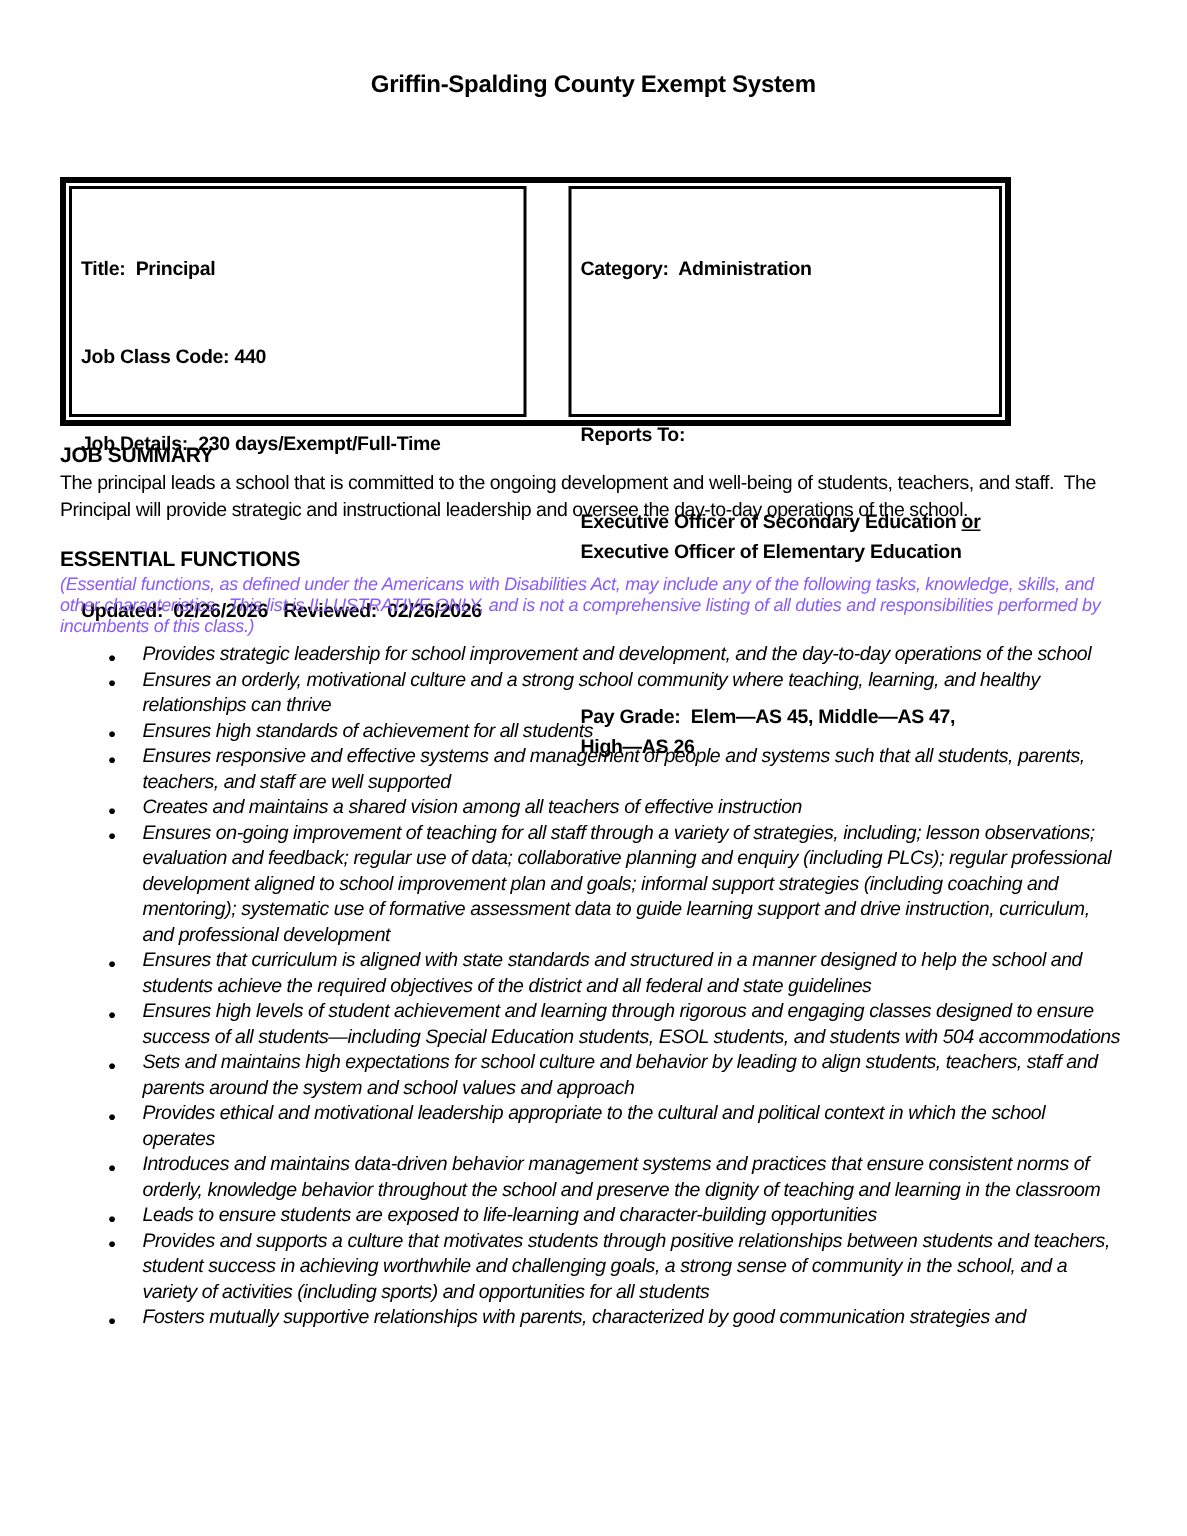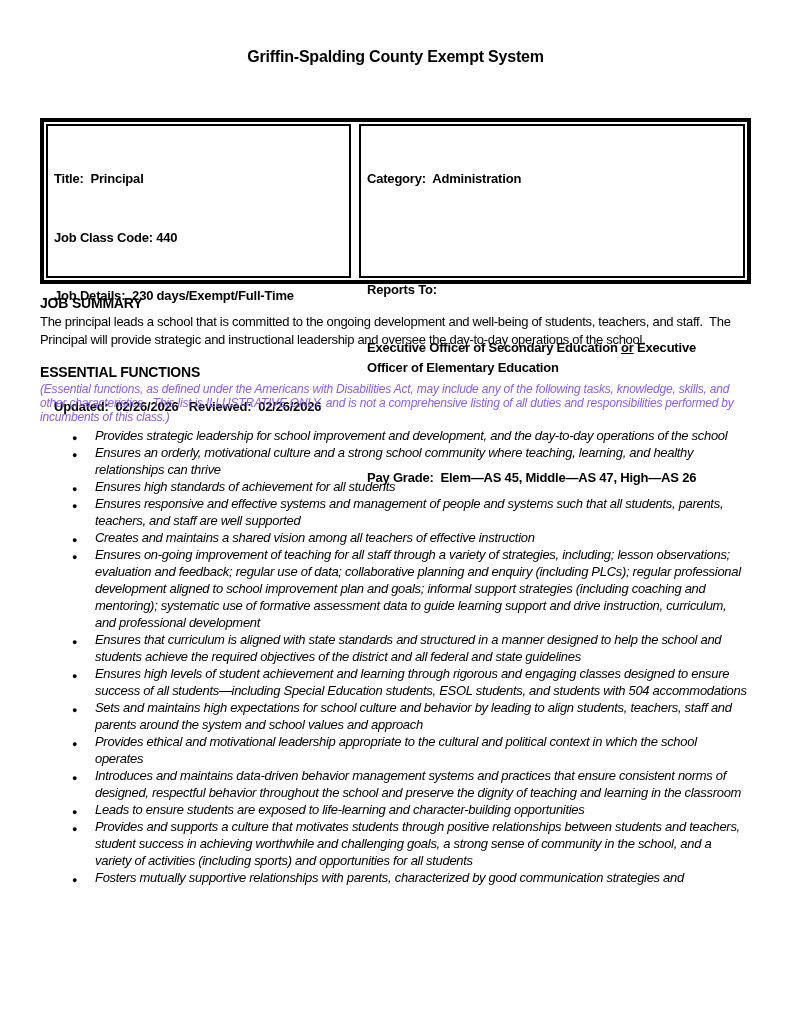--- a/index.html
+++ b/index.html
@@ -13,26 +13,26 @@
   }
   .doc-title {
     position:absolute; top:48px; left:0; right:0;
     text-align:center;
     font-size:16px; font-weight:bold;
     letter-spacing:-0.2px;
   }
   
   .info-table {
     position:absolute; top:118px; left:40px;
-    width:711px; height:166px;
+    width:634px; height:166px;
     border:4px solid #000;
     box-sizing:border-box;
     display:flex;
     padding:2px;
-    gap:8px;
+    gap:28px;
   }
   .cell {
     border:2px solid #000;
     box-sizing:border-box;
     padding:4px 6px;
     font-weight:bold;
     font-size:13px;
     line-height:19.5px;
     letter-spacing:-0.2px;
     white-space:pre-wrap;
@@ -120,21 +120,21 @@
       <li>Provides strategic leadership for school improvement and development, and the day-to-day operations of the school</li>
       <li>Ensures an orderly, motivational culture and a strong school community where teaching, learning, and healthy relationships can thrive</li>
       <li>Ensures high standards of achievement for all students</li>
       <li>Ensures responsive and effective systems and management of people and systems such that all students, parents, teachers, and staff are well supported</li>
       <li>Creates and maintains a shared vision among all teachers of effective instruction</li>
       <li>Ensures on-going improvement of teaching for all staff through a variety of strategies, including; lesson observations; evaluation and feedback; regular use of data; collaborative planning and enquiry (including PLCs); regular professional development aligned to school improvement plan and goals; informal support strategies (including coaching and mentoring); systematic use of formative assessment data to guide learning support and drive instruction, curriculum, and professional development</li>
       <li>Ensures that curriculum is aligned with state standards and structured in a manner designed to help the school and students achieve the required objectives of the district and all federal and state guidelines</li>
       <li>Ensures high levels of student achievement and learning through rigorous and engaging classes designed to ensure success of all students—including Special Education students, ESOL students, and students with 504 accommodations</li>
       <li>Sets and maintains high expectations for school culture and behavior by leading to align students, teachers, staff and parents around the system and school values and approach</li>
       <li>Provides ethical and motivational leadership appropriate to the cultural and political context in which the school operates</li>
-      <li>Introduces and maintains data-driven behavior management systems and practices that ensure consistent norms of designed, respectful behavior throughout the school and preserve the dignity of teaching and learning in the classroom</li>
+      <li>Introduces and maintains data-driven behavior management systems and practices that ensure consistent norms of orderly, knowledge behavior throughout the school and preserve the dignity of teaching and learning in the classroom</li>
       <li>Leads to ensure students are exposed to life-learning and character-building opportunities</li>
       <li>Provides and supports a culture that motivates students through positive relationships between students and teachers, student success in achieving worthwhile and challenging goals, a strong sense of community in the school, and a variety of activities (including sports) and opportunities for all students</li>
       <li>Fosters mutually supportive relationships with parents, characterized by good communication strategies and</li>
     </ul>
 
   </div>
 
 </div>
 
 </body></html>

